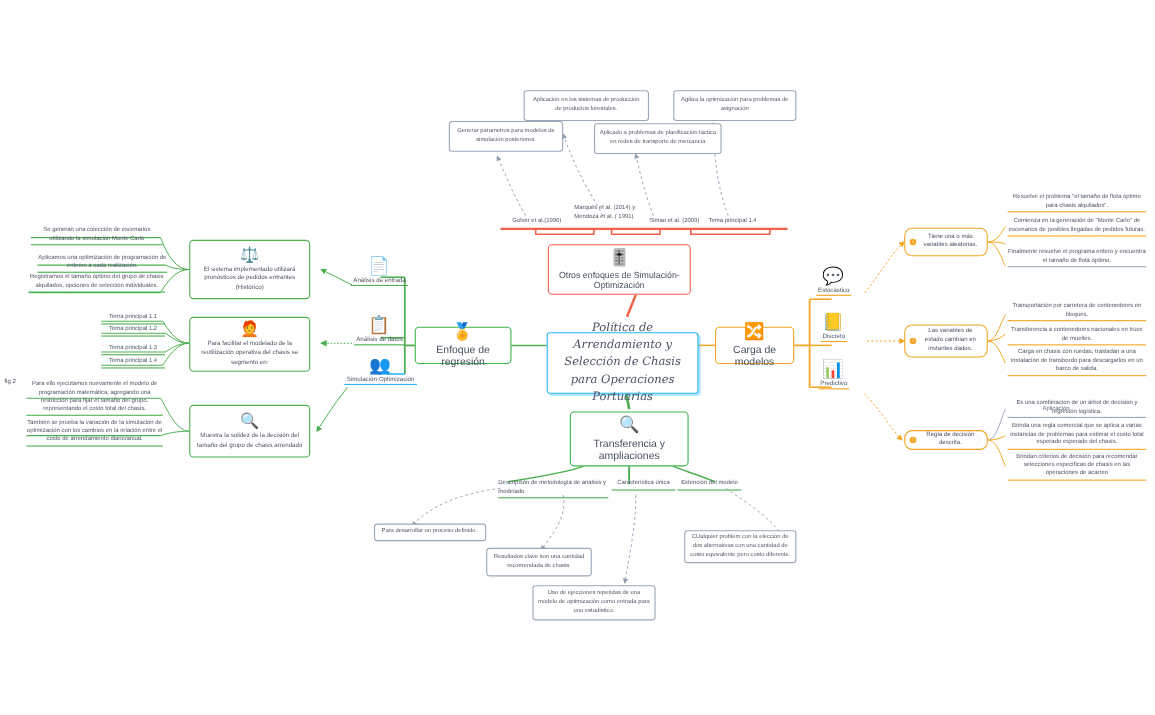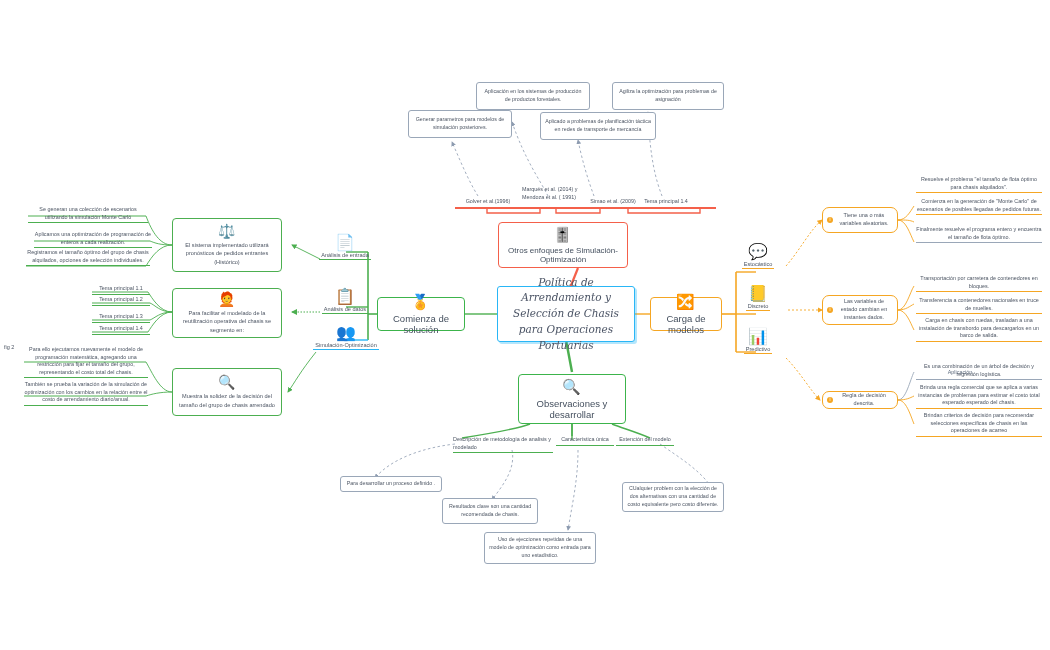--- a/index.html
+++ b/index.html
@@ -7,21 +7,21 @@
        font-family:"Liberation Sans","DejaVu Sans",sans-serif;color:#3c4452;}
   #canvas{position:absolute;left:0;top:0;width:1050px;height:650px;}
   svg.links{position:absolute;left:0;top:0;width:1050px;height:650px;pointer-events:none;}
 
   .node{position:absolute;box-sizing:border-box;display:flex;flex-direction:column;
         align-items:center;justify-content:center;text-align:center;background:#fff;}
 
   
   .central{border:1.6px solid #29b6f6;border-radius:3px;box-shadow:2px 2px 0 rgba(41,182,246,.35);
            font-family:"DejaVu Serif",serif;font-style:italic;font-size:10.5px;color:#4a5364;
-           line-height:1.5;padding:1px 8px;}
+           line-height:1.5;padding:1px 8px;margin-top:16px;}
 
   
   .prim{border:1.3px solid #3cb44b;border-radius:4px;font-size:9.5px;color:#45505f;padding:4px 6px;}
   .prim.orange{border-color:#f5a623;}
   .prim.red{border-color:#f4604a;}
   .prim .ico{font-size:15px;line-height:16px;margin-bottom:3px;}
 
   
   .gbox{border:1px solid #4caf50;border-radius:4px;font-size:5.6px;line-height:1.45;
         color:#4c5563;padding:4px 5px;}
@@ -162,36 +162,36 @@
     <path d="M578,450 C578,480 572,505 568,530" stroke="#8d9bb0" stroke-width="0.8" stroke-dasharray="2.5,2.5" fill="none" marker-end="url(#agrey)"></path>
     <path d="M660,444 C680,458 700,470 712,488" stroke="#8d9bb0" stroke-width="0.8" stroke-dasharray="2.5,2.5" fill="none" marker-end="url(#agrey)"></path>
   </svg>
 
   <div class="node central" style="left:497px;top:286px;width:138px;height:56px;">
     <span>Política de Arrendamiento y Selección de Chasis para Operaciones Portuarias</span>
   </div>
 
   <div class="node prim" style="left:377px;top:297px;width:88px;height:34px;">
     <span class="ico">🏅</span>
-    <span>Comienza de solución</span>
+    <span>Enfoque de regresión</span>
   </div>
 
   <div class="node prim orange" style="left:650px;top:297px;width:72px;height:34px;">
     <span class="ico">🔀</span>
     <span>Carga de modelos</span>
   </div>
 
   <div class="node prim red" style="left:498px;top:222px;width:130px;height:46px;">
     <span class="ico">🎚️</span>
     <span style="font-size:8px;">Otros enfoques de Simulación-Optimización</span>
   </div>
 
   <div class="node prim" style="left:518px;top:374px;width:108px;height:50px;">
     <span class="ico">🔍</span>
-    <span>Observaciones y desarrollar</span>
+    <span>Transferencia y ampliaciones</span>
   </div>
 
   <div class="iconlab" style="left:316px;top:234px;width:58px;">
     <span class="ico">📄</span>
     <span class="cap green">Análisis de entrada</span>
   </div>
 
   <div class="iconlab" style="left:316px;top:288px;width:58px;">
     <span class="ico">📋</span>
     <span class="cap green">Análisis de datos</span>

